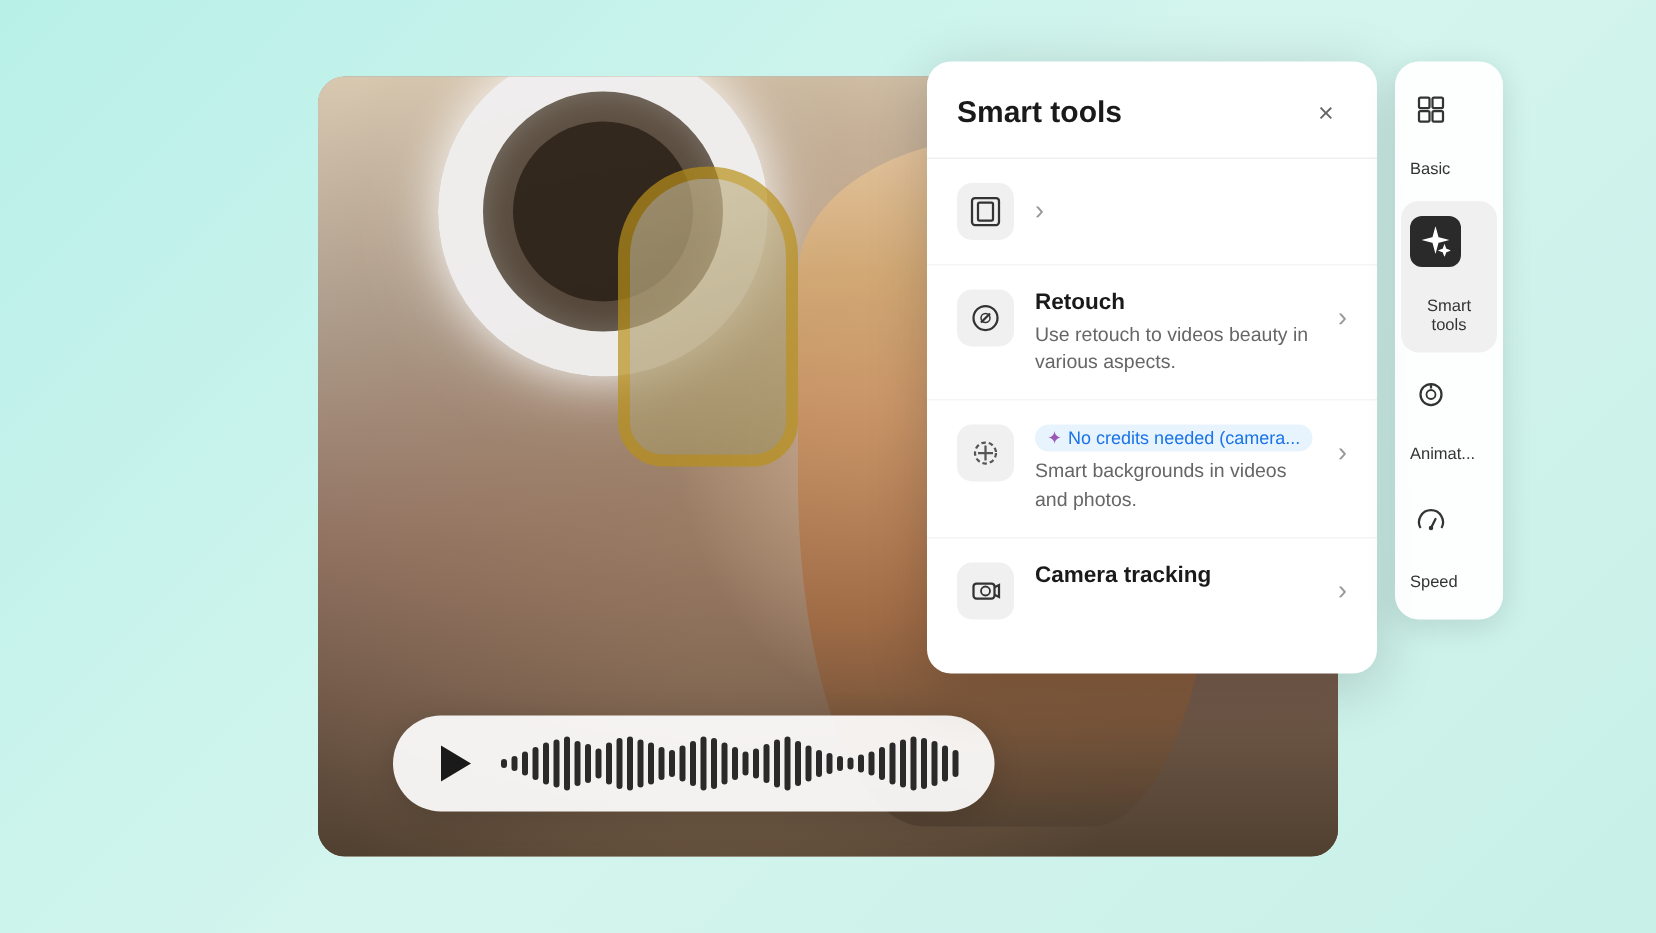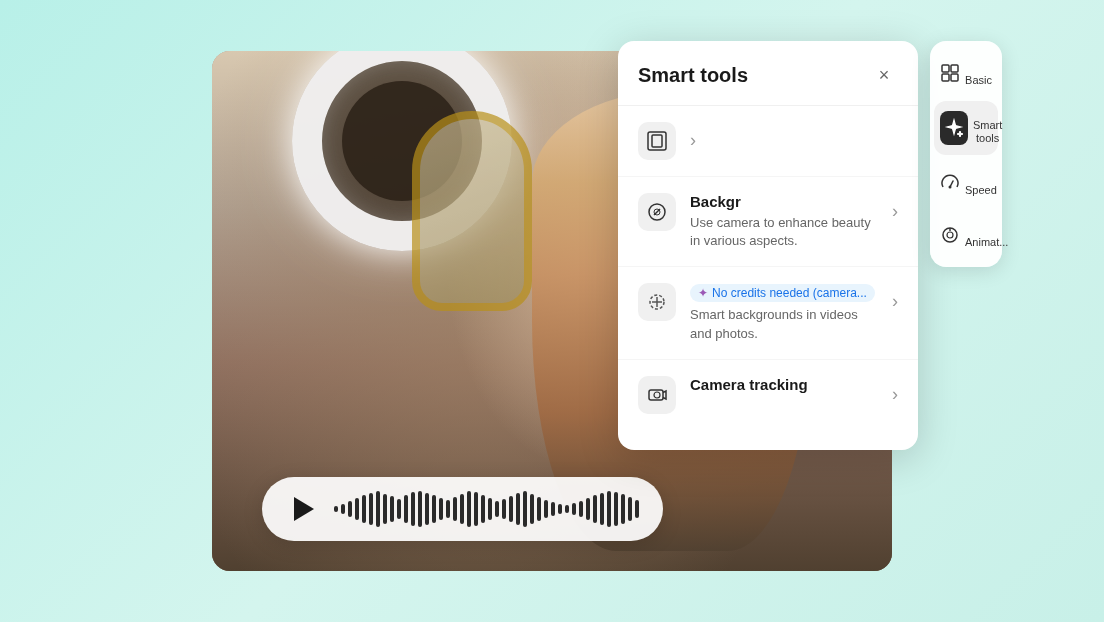--- a/index.html
+++ b/index.html
@@ -270,23 +270,23 @@
       flex-direction: column;
       align-items: center;
       gap: 4px;
       box-shadow: 0 4px 20px rgba(0,0,0,0.12);
     }
 
     .sidebar-item {
       width: 64px;
       padding: 10px 6px;
       display: flex;
-      flex-direction: row;
-      align-items: flex-end;
-      gap: 5px;
+      flex-direction: column;
+      align-items: flex-start;
+      gap: 20px;
       border-radius: 12px;
       cursor: pointer;
       transition: background 0.15s;
     }
     .sidebar-item.active { background: #f0f0f0; }
 
     .sidebar-icon {
       width: 28px;
       height: 28px;
       display: flex;
@@ -402,23 +402,23 @@
   </div>
           <div class="tool-item">
     <div class="tool-icon">
       <svg width="22" height="22" viewBox="0 0 22 22" fill="none">
       <circle cx="11" cy="11" r="8" stroke="#333" stroke-width="1.5" fill="none"></circle>
       <path d="M8 14 L14 8" stroke="#333" stroke-width="1.5"></path>
       <circle cx="11" cy="11" r="3" stroke="#333" stroke-width="1" fill="none"></circle>
     </svg>
     </div>
     <div class="tool-content">
-      <div class="tool-name">Backgr</div>
-
-      <div class="tool-desc">Use camera to enhance beauty in various aspects.</div>
+      <div class="tool-name">Retouch</div>
+
+      <div class="tool-desc">Use retouch to videos beauty in various aspects.</div>
     </div>
     <div class="tool-arrow">›</div>
   </div>
           <div class="tool-item">
     <div class="tool-icon">
       <svg width="22" height="22" viewBox="0 0 22 22" fill="none">
       <circle cx="11" cy="11" r="7" stroke="#555" stroke-width="1.5" stroke-dasharray="3 2" fill="none"></circle>
       <path d="M6 11 L16 11 M11 6 L11 16" stroke="#555" stroke-width="1.5"></path>
     </svg>
     </div>
@@ -465,33 +465,33 @@
             <svg width="20" height="20" viewBox="0 0 20 20" fill="none">
       <path d="M10 2 L11.5 7.5 L17 9 L11.5 10.5 L10 16 L8.5 10.5 L3 9 L8.5 7.5 Z" stroke="white" stroke-width="1.2" fill="white"></path>
       <path d="M16 13 L16.8 15.2 L19 16 L16.8 16.8 L16 19 L15.2 16.8 L13 16 L15.2 15.2 Z" stroke="white" stroke-width="1" fill="white"></path>
     </svg>
           </div>
           <span class="sidebar-label">Smart tools</span>
         </div>
         <div class="sidebar-item">
           <div class="sidebar-icon">
             <svg width="20" height="20" viewBox="0 0 20 20" fill="none">
+      <circle cx="10" cy="10" r="7" stroke="#333" stroke-width="1.5" fill="none"></circle>
+      <circle cx="10" cy="10" r="3" stroke="#333" stroke-width="1.2" fill="none"></circle>
+      <line x1="10" y1="3" x2="10" y2="6" stroke="#333" stroke-width="1.5"></line>
+    </svg>
+          </div>
+          <span class="sidebar-label">Animat...</span>
+        </div>
+        <div class="sidebar-item">
+          <div class="sidebar-icon">
+            <svg width="20" height="20" viewBox="0 0 20 20" fill="none">
       <path d="M3 14 A8 8 0 1 1 17 14" stroke="#333" stroke-width="1.5" fill="none"></path>
       <line x1="10" y1="14" x2="13" y2="8" stroke="#333" stroke-width="1.5" stroke-linecap="round"></line>
       <circle cx="10" cy="14" r="1.5" fill="#333"></circle>
     </svg>
           </div>
           <span class="sidebar-label">Speed</span>
         </div>
-        <div class="sidebar-item">
-          <div class="sidebar-icon">
-            <svg width="20" height="20" viewBox="0 0 20 20" fill="none">
-      <circle cx="10" cy="10" r="7" stroke="#333" stroke-width="1.5" fill="none"></circle>
-      <circle cx="10" cy="10" r="3" stroke="#333" stroke-width="1.2" fill="none"></circle>
-      <line x1="10" y1="3" x2="10" y2="6" stroke="#333" stroke-width="1.5"></line>
-    </svg>
-          </div>
-          <span class="sidebar-label">Animat...</span>
-        </div>
       </div>
 
   </div>
 </div>
 
 </body></html>

